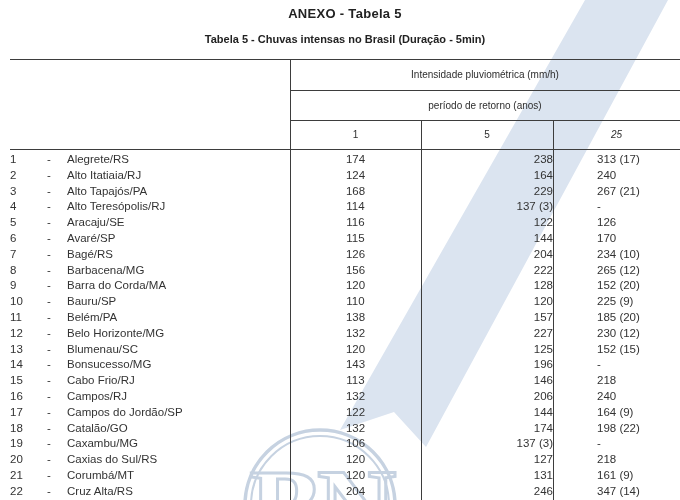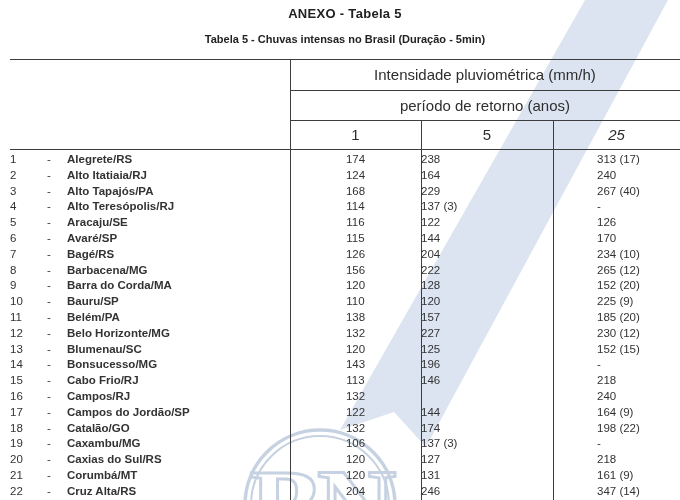--- a/index.html
+++ b/index.html
@@ -36,42 +36,42 @@
   .hline-intensity { left: 290px; top: 90px;  width: 390px; }
   .hline-period    { left: 290px; top: 120px; width: 390px; }
   .hline-header    { left: 10px;  top: 149px; width: 670px; }
 
   .vline-local { left: 290px; top: 59px;  height: 441px; }
   .vline-a     { left: 421px; top: 120px; height: 380px; }
   .vline-b     { left: 553px; top: 120px; height: 380px; }
 
   .hcell {
     position: absolute; display: flex; align-items: center; justify-content: center;
-    font-size: 15px; color: #2e2e2e;
+    font-size: 10px; color: #2e2e2e;
   }
   .hcell-local     { left: 0;     top: 59px;  width: 290px; height: 90px; }
   .hcell-intensity { left: 290px; top: 59px;  width: 390px; height: 31px; }
   .hcell-period    { left: 290px; top: 90px;  width: 390px; height: 30px; }
   .hcell-rp1       { left: 290px; top: 120px; width: 131px; height: 29px; }
   .hcell-rp5       { left: 421px; top: 120px; width: 132px; height: 29px; }
   .hcell-rp25      { left: 553px; top: 120px; width: 127px; height: 29px; font-style: italic; }
 
   .tbody {
     position: absolute; left: 0; top: 152px; width: 680px; height: 348px;
   }
   .data-row {
     position: relative; height: 15.8px; line-height: 15.8px;
     font-size: 11.5px; color: #333; white-space: nowrap;
   }
   .data-row span { position: absolute; top: 0; height: 15.8px; line-height: 15.8px; }
   .rnum  { left: 10px;  width: 24px;  text-align: left; }
   .rdash { left: 47px; }
-  .rname { left: 67px; font-weight: bold; }
+  .rname { left: 67px; }
   .c1    { left: 290px; width: 131px; text-align: center; }
-  .c5    { left: 421px; width: 132px; text-align: left; }
+  .c5    { left: 421px; width: 132px; text-align: right; }
   .c25   { left: 597px; text-align: center; }
 </style>
 </head>
 <body>
 
 <svg class="watermark" viewBox="0 0 680 500" xmlns="http://www.w3.org/2000/svg">
   <polygon points="585,0 668,0 426,447 394,412 340,430" fill="#dbe4f0"></polygon>
   <g fill="none">
     <circle cx="320" cy="505" r="75" stroke-width="3.5" stroke="#c6d2e1"></circle>
     <circle cx="320" cy="505" r="69" stroke-width="2" stroke="#c6d2e1"></circle>
@@ -116,21 +116,21 @@
     <span class="c5">164</span>
     <span class="c25">240</span>
   </div>
 
   <div class="data-row">
     <span class="rnum">3</span>
     <span class="rdash">-</span>
     <span class="rname">Alto Tapajós/PA</span>
     <span class="c1">168</span>
     <span class="c5">229</span>
-    <span class="c25">267 (40)</span>
+    <span class="c25">267 (21)</span>
   </div>
 
   <div class="data-row">
     <span class="rnum">4</span>
     <span class="rdash">-</span>
     <span class="rname">Alto Teresópolis/RJ</span>
     <span class="c1">114</span>
     <span class="c5">137 (3)</span>
     <span class="c25">-</span>
   </div>
@@ -232,20 +232,21 @@
     <span class="c1">113</span>
     <span class="c5">146</span>
     <span class="c25">218</span>
   </div>
 
   <div class="data-row">
     <span class="rnum">16</span>
     <span class="rdash">-</span>
     <span class="rname">Campos/RJ</span>
     <span class="c1">132</span>
+    <span class="c5">206</span>
     <span class="c25">240</span>
   </div>
 
   <div class="data-row">
     <span class="rnum">17</span>
     <span class="rdash">-</span>
     <span class="rname">Campos do Jordão/SP</span>
     <span class="c1">122</span>
     <span class="c5">144</span>
     <span class="c25">164 (9)</span>

